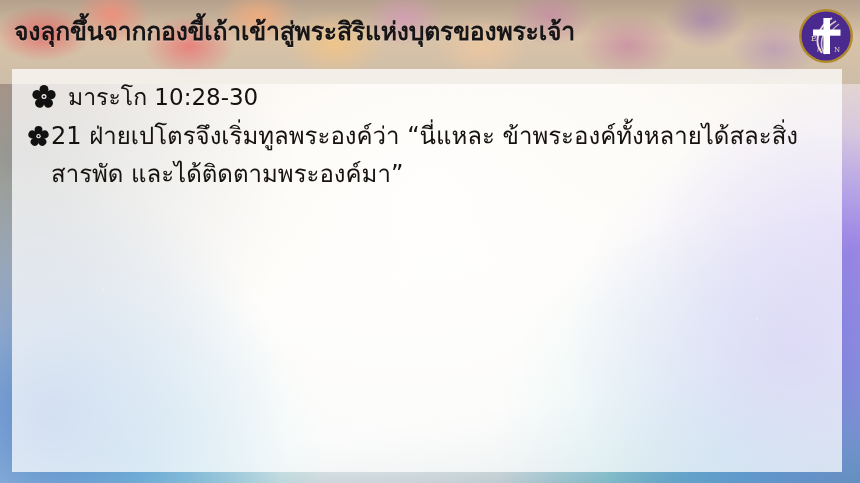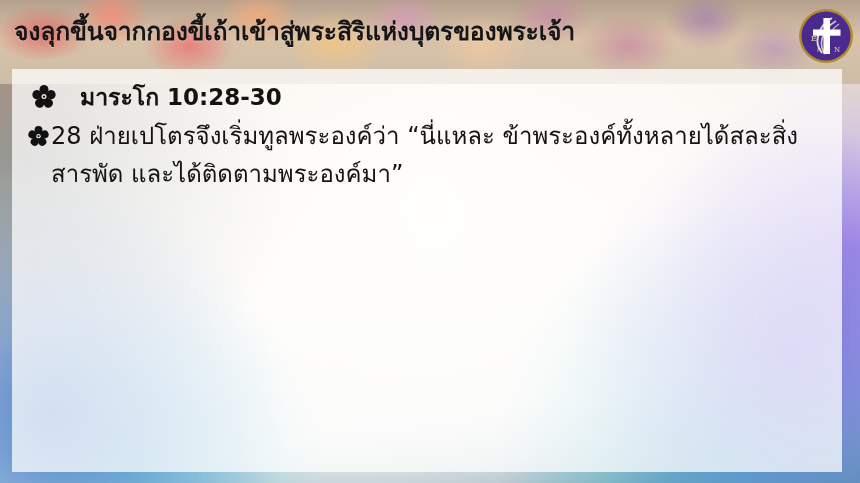--- a/index.html
+++ b/index.html
@@ -115,25 +115,24 @@
   }
 
   .verse-ref {
     display: flex;
     align-items: center;
     gap: 12px;
     margin: 4px 0 6px 6px;
   }
   .verse-ref .ref-text {
     font-family: "DejaVu Sans", sans-serif;
-    font-weight: bold;
+    font-weight: normal;
     font-size: 23px;
     line-height: 28px;
     color: #14110f;
-    margin-left: 12px;
   }
 
   .verse-body {
     display: flex;
     align-items: flex-start;
     gap: 2px;
     margin: 6px 0 0 2px;
   }
   .verse-body .body-text {
     font-family: "DejaVu Sans", sans-serif;
@@ -211,18 +210,18 @@
             <ellipse cx="19.1" cy="9.6" rx="4.6" ry="4.5" transform="rotate(72 19.1 9.6)"></ellipse>
             <ellipse cx="16.4" cy="18.2" rx="4.6" ry="4.5" transform="rotate(144 16.4 18.2)"></ellipse>
             <ellipse cx="7.6" cy="18.2" rx="4.6" ry="4.5" transform="rotate(216 7.6 18.2)"></ellipse>
             <ellipse cx="4.9" cy="9.6" rx="4.6" ry="4.5" transform="rotate(288 4.9 9.6)"></ellipse>
             <circle cx="12" cy="11.6" r="5.2"></circle>
           </g>
           <circle cx="12" cy="11.6" r="2.5" fill="#f0ecec"></circle>
           <circle cx="12" cy="11.6" r="1.2" fill="#111111"></circle>
         </svg>
       </span>
-      <span class="body-text">28 ฝ่ายเปโตรจึงเริ่มทูลพระองค์ว่า “นี่แหละ ข้าพระองค์ทั้งหลายได้สละสิ่งสารพัด และได้ติดตามพระองค์มา”</span>
+      <span class="body-text">21 ฝ่ายเปโตรจึงเริ่มทูลพระองค์ว่า “นี่แหละ ข้าพระองค์ทั้งหลายได้สละสิ่งสารพัด และได้ติดตามพระองค์มา”</span>
     </div>
 
   </div>
 
 </div>
 
 </body></html>

